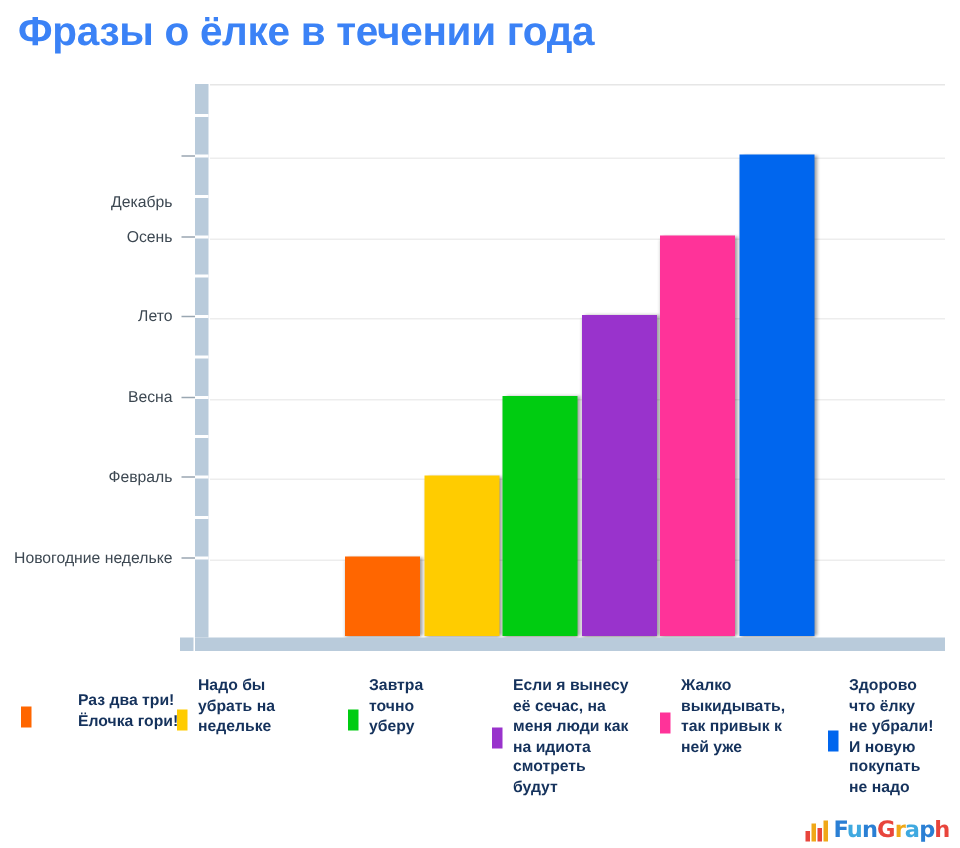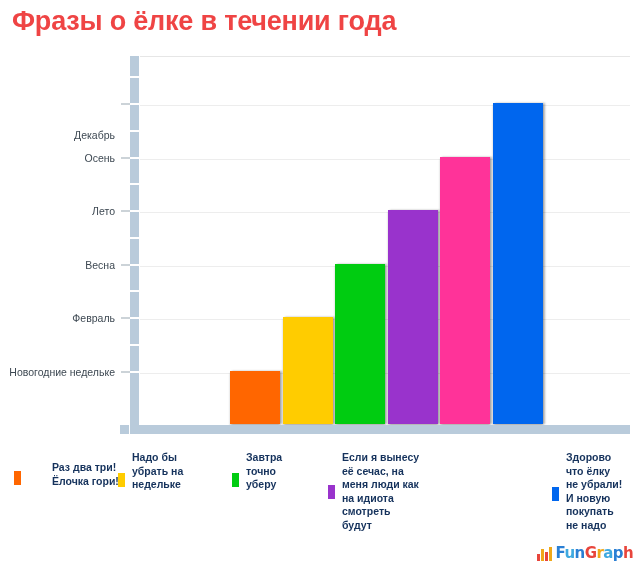--- a/index.html
+++ b/index.html
@@ -16,21 +16,21 @@
     -webkit-font-smoothing: antialiased;
   }
 
   
   #chart-title {
     position: absolute;
     left: 12px;
     top: 4px;
     font-size: 27px;
     font-weight: 700;
-    color: #ef4444;
+    color: #3b82f6;
     letter-spacing: -0.2px;
     white-space: nowrap;
     line-height: 34px;
   }
 
   
   #plot-area {
     position: absolute;
     left: 140px;
     top: 56px;
@@ -259,20 +259,27 @@
     </div>
     <div class="legend-item" style="left: 328px; top: 2px;">
       <span class="legend-swatch" style="background: rgb(153, 51, 204); margin-top: 34px;"></span>
       <span class="legend-label">Если я вынесу
 её сечас, на
 меня люди как
 на идиота
 смотреть
 будут</span>
     </div>
+    <div class="legend-item" style="left: 440px; top: 2px;">
+      <span class="legend-swatch" style="background: rgb(255, 51, 153); margin-top: 24px;"></span>
+      <span class="legend-label">Жалко
+выкидывать,
+так привык к
+ней уже</span>
+    </div>
     <div class="legend-item" style="left: 552px; top: 2px;">
       <span class="legend-swatch" style="background: rgb(0, 102, 238); margin-top: 36px;"></span>
       <span class="legend-label">Здорово
 что ёлку
 не убрали!
 И новую
 покупать
 не надо</span>
     </div>
   </div>

